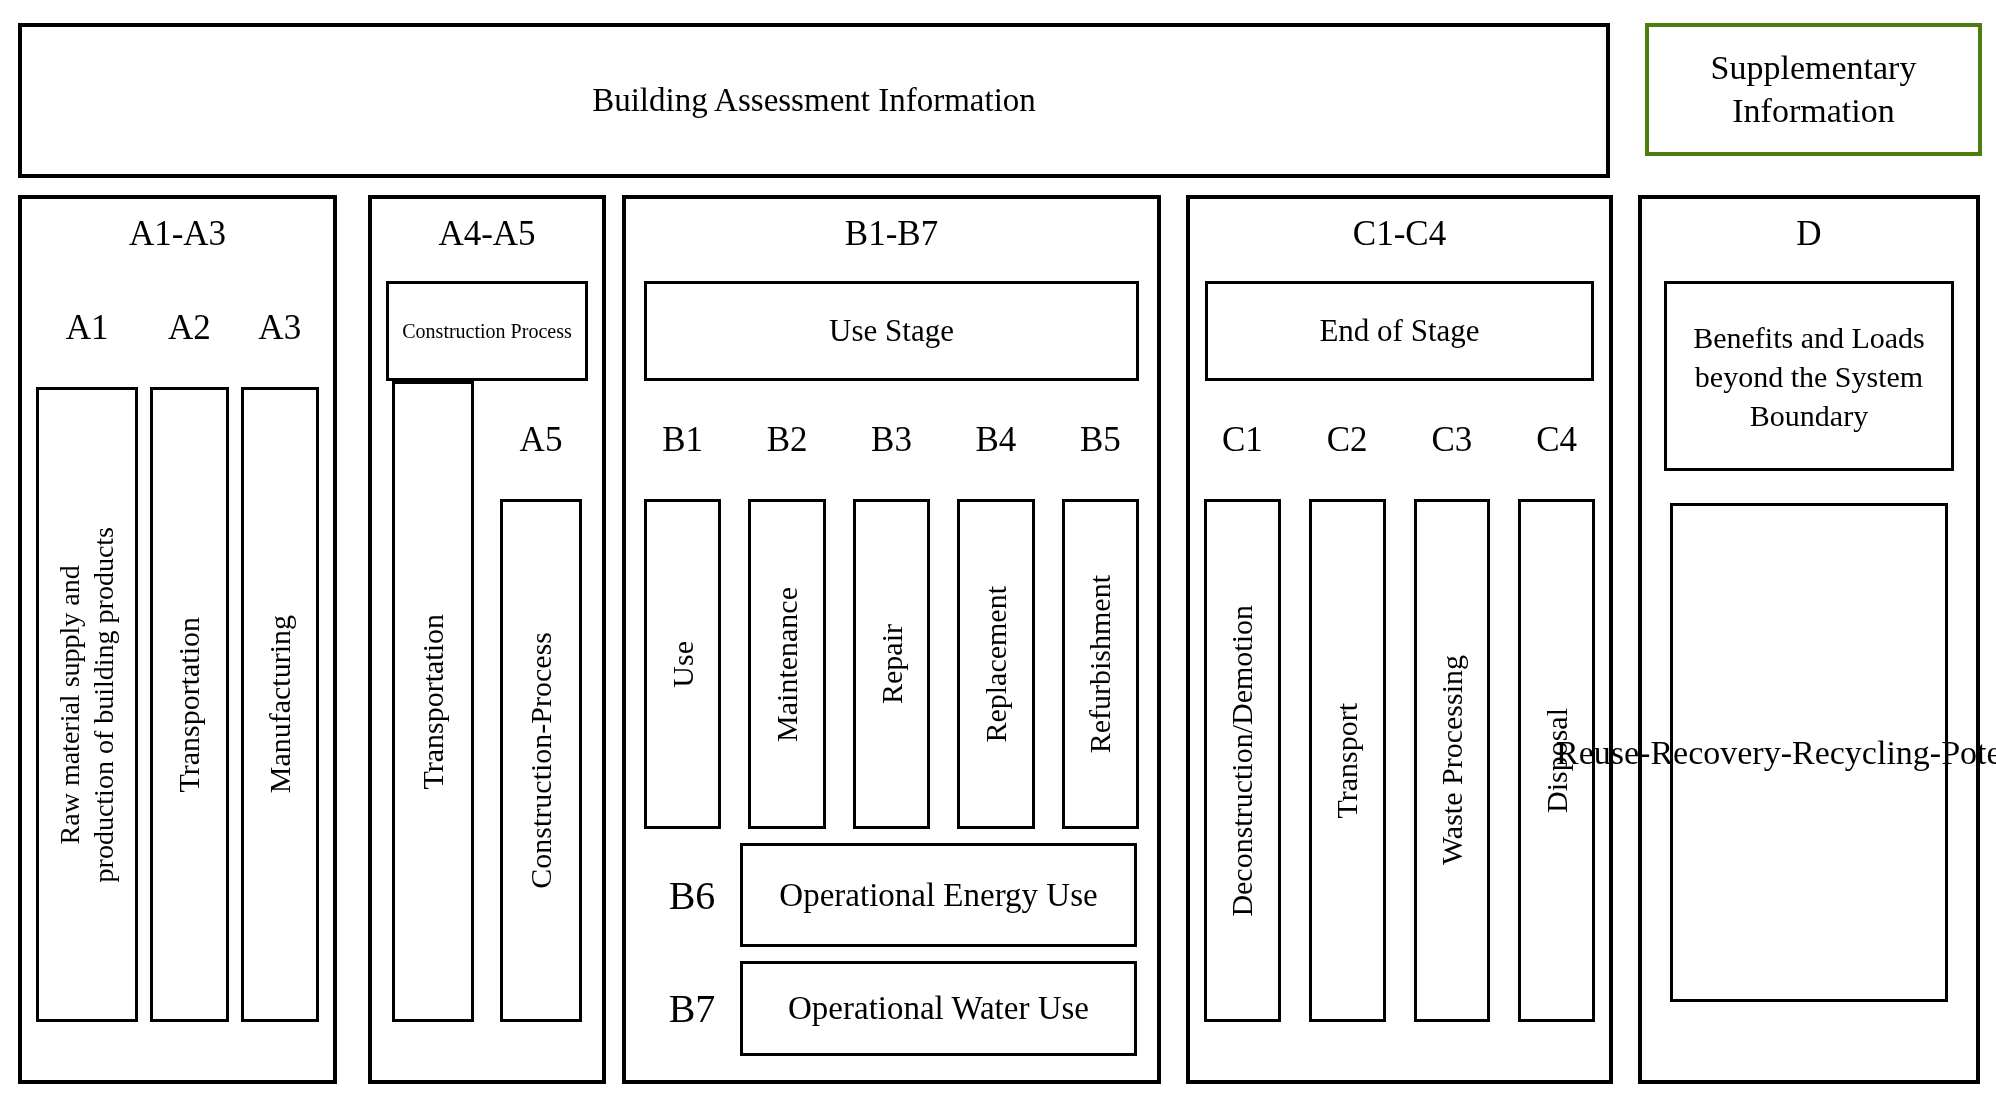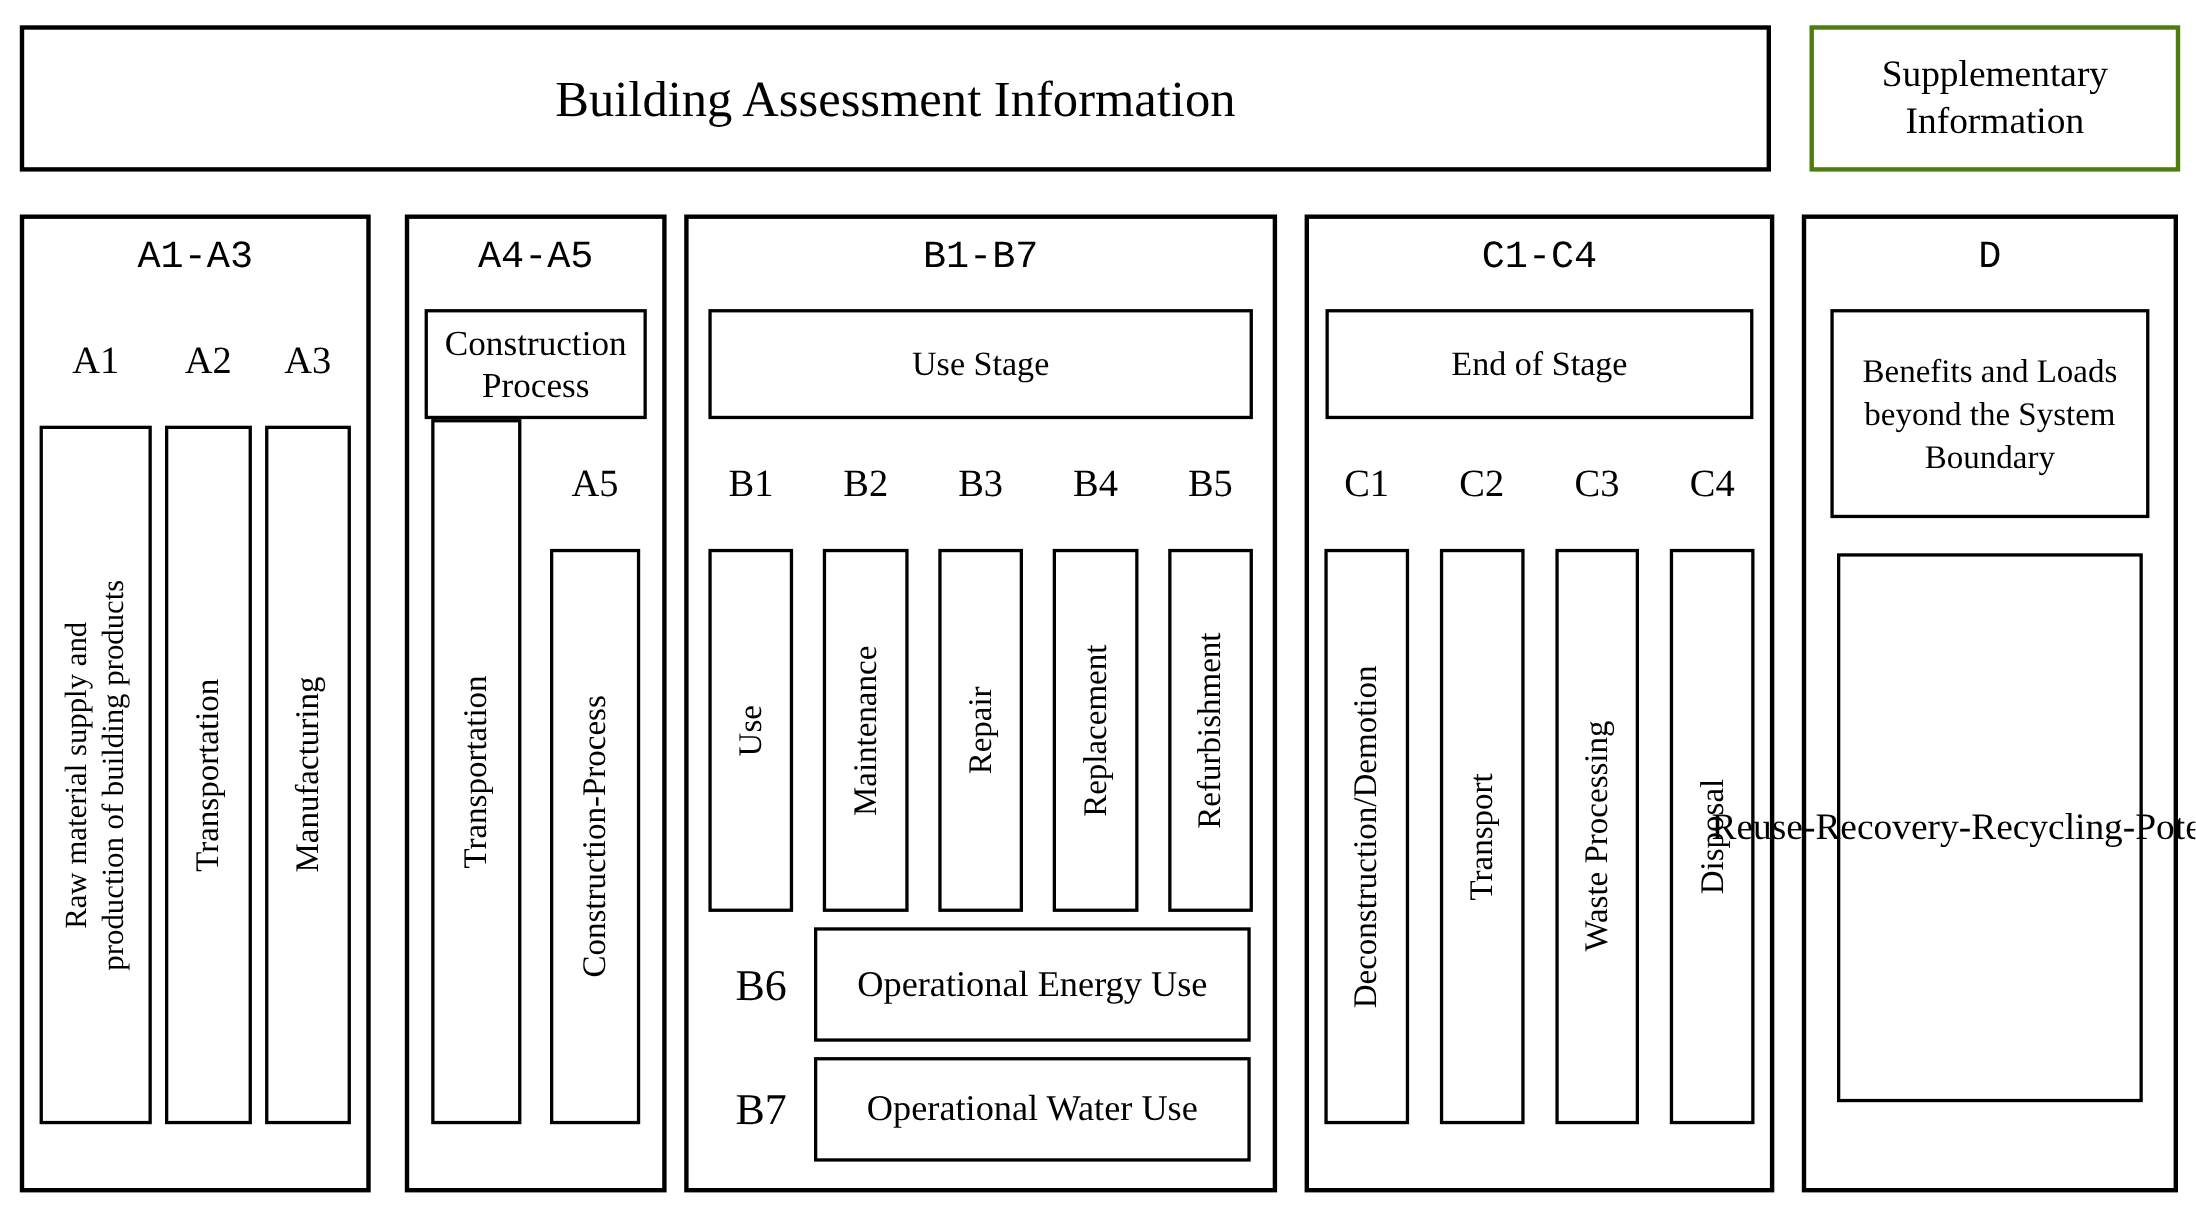--- a/index.html
+++ b/index.html
@@ -2,51 +2,51 @@
 <html><head>
 <meta charset="utf-8">
 <style>
   * { margin:0; padding:0; box-sizing:border-box; }
   html,body { background:#ffffff; }
   body { font-family:"Liberation Serif","DejaVu Serif",serif; color:#000; }
   #canvas { position:relative; width:1996px; height:1104px; background:#fff; overflow:hidden; }
 
   
   .title-box {
-    position:absolute; left:18px; top:23px; width:1592px; height:133px;
+    position:absolute; left:18px; top:23px; width:1592px; height:155px;
     border:4px solid #000; display:flex; align-items:center; justify-content:center;
-    font-size:46px;
+    font-size:33px;
   }
   .supp-box {
     position:absolute; left:1645px; top:23px; width:337px; height:133px;
     border:4px solid #4d7c0f; display:flex; align-items:center; justify-content:center;
     text-align:center; font-size:34px; line-height:1.25; padding:0 10px;
   }
 
   
   .section {
     position:absolute; top:195px; height:889px; border:4px solid #000;
     display:flex; flex-direction:column; background:#fff;
   }
   #sec-a   { left:18px;   width:319px; }
   #sec-a45 { left:368px;  width:238px; }
   #sec-b   { left:622px;  width:539px; }
   #sec-c   { left:1186px; width:427px; }
   #sec-d   { left:1638px; width:342px; }
 
   .sec-code {
     height:70px; display:flex; align-items:center; justify-content:center;
-    font-size:35px; flex:0 0 auto;font-family:Liberation Mono, monospace;
+    font-size:35px; flex:0 0 auto;
   }
   .stage-box {
     flex:0 0 100px; margin:12px 18px 0 18px; border:3px solid #000;
     display:flex; align-items:center; justify-content:center;
     text-align:center; font-size:31px; line-height:1.2; padding:0 6px;
   }
-  #sec-a45 .stage-box { margin:12px 14px 0 14px; font-size:32px; }
+  #sec-a45 .stage-box { margin:12px 14px 0 14px; font-size:20px; }
   #sec-c .stage-box { margin:12px 15px 0 15px; }
 
   
   .cols { flex:1 1 auto; display:flex;border-radius:23px; }
   #sec-a .cols   { padding:0 14px 58px 14px; gap:12px; }
   #sec-a45 .cols { padding:0 20px 58px 20px; gap:26px; }
   #sec-b .cols   { flex:0 0 448px; padding:0 18px; gap:27px; }
   #sec-c .cols   { padding:0 14px 58px 14px; gap:28px; }
   .col { flex:1 1 0; display:flex; flex-direction:column; min-width:0; }
   .col.wide { flex:1.3 1 0; }

